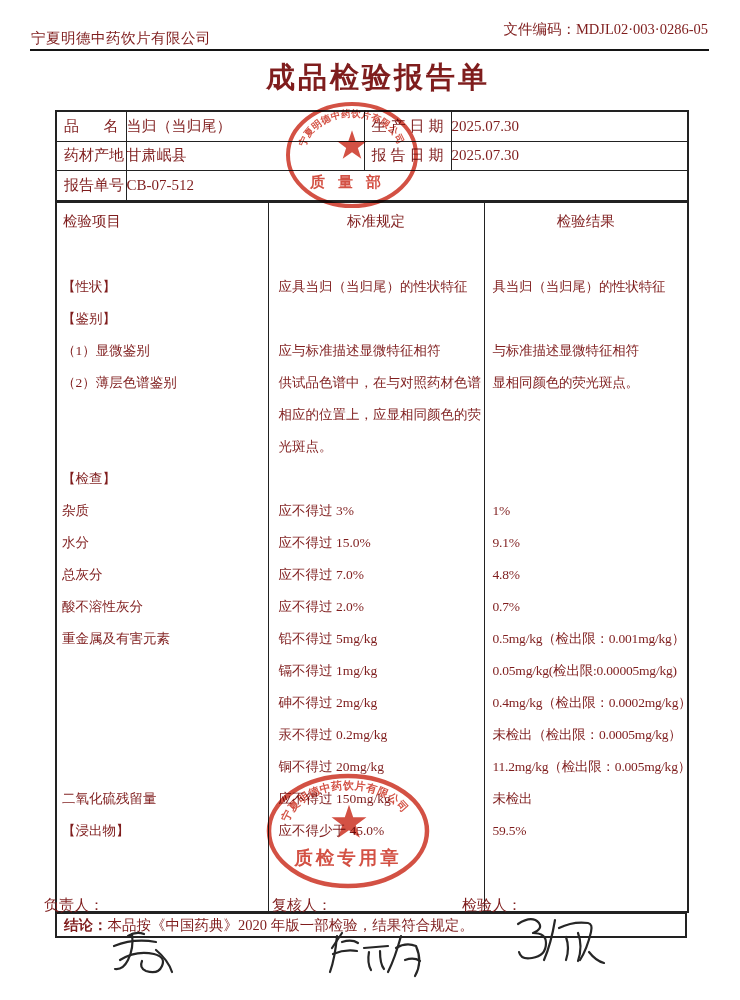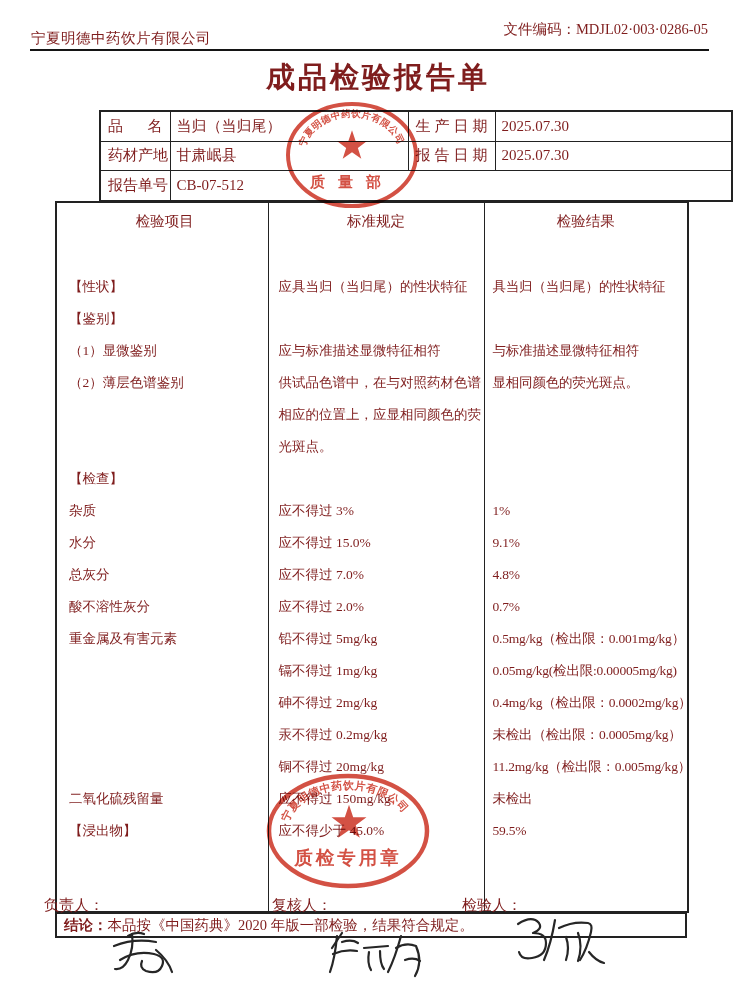--- a/index.html
+++ b/index.html
@@ -10,35 +10,35 @@
   .hdr-company{position:absolute;left:31px;top:29px;font-size:14.5px;letter-spacing:.5px;}
   .hdr-code{position:absolute;right:32px;top:20px;font-size:14.5px;}
   .hdr-rule{position:absolute;left:30px;right:31px;top:49px;height:2px;background:#141414;}
   .doc-title{position:absolute;left:0;top:58px;width:100%;text-align:center;
              font-size:29px;font-weight:bold;letter-spacing:3px;padding-left:8px;}
 
   .sheet{position:absolute;left:55px;top:110px;width:632px;}
   table{border-collapse:collapse;table-layout:fixed;}
 
   
-  .info-table{width:632px;border:2px solid #222;margin-left:44px;}
+  .info-table{width:632px;border:2px solid #222;}
   .info-table td{border:1px solid #222;height:28.5px;font-size:15px;overflow:hidden;white-space:nowrap;}
   .info-table td.lab{padding:0 7px;}
-  .info-table td.val{padding:0 0 0 6px;}
+  .info-table td.val{padding:0 0 0 0;}
   .jlab{display:inline-block;width:100%;text-align:justify;text-align-last:justify;}
 
   
   .main-table{width:632px;border:2px solid #222;margin-top:-1px;}
   .main-table th{height:58px;vertical-align:top;padding-top:9px;font-weight:normal;
                  font-size:14.5px;text-align:center;border-right:1px solid #222;}
   .main-table th:last-child,.main-table td:last-child{border-right:none;}
-  .main-table th.h-item{text-align:center;padding-left:6px;margin-left:23px;}
+  .main-table th.h-item{text-align:left;padding-left:6px;margin-left:23px;}
   .main-table td{height:30px;font-size:13.5px;white-space:nowrap;overflow:hidden;
                  border-right:1px solid #222;line-height:30px;}
-  .c-item{padding-left:12px;}
+  .c-item{padding-left:5px;}
   .c-std{padding-left:10px;}
   .c-res{padding-left:8px;font-size:13px;letter-spacing:-.2px;}
   .filler td{height:62px;}
 
   
   .conclusion{border:2px solid #222;margin-top:-1px;height:22px;line-height:22px;
               font-size:14.5px;padding-left:7px;white-space:nowrap;}
   .conclusion .lab{font-weight:bold;}
 
   

